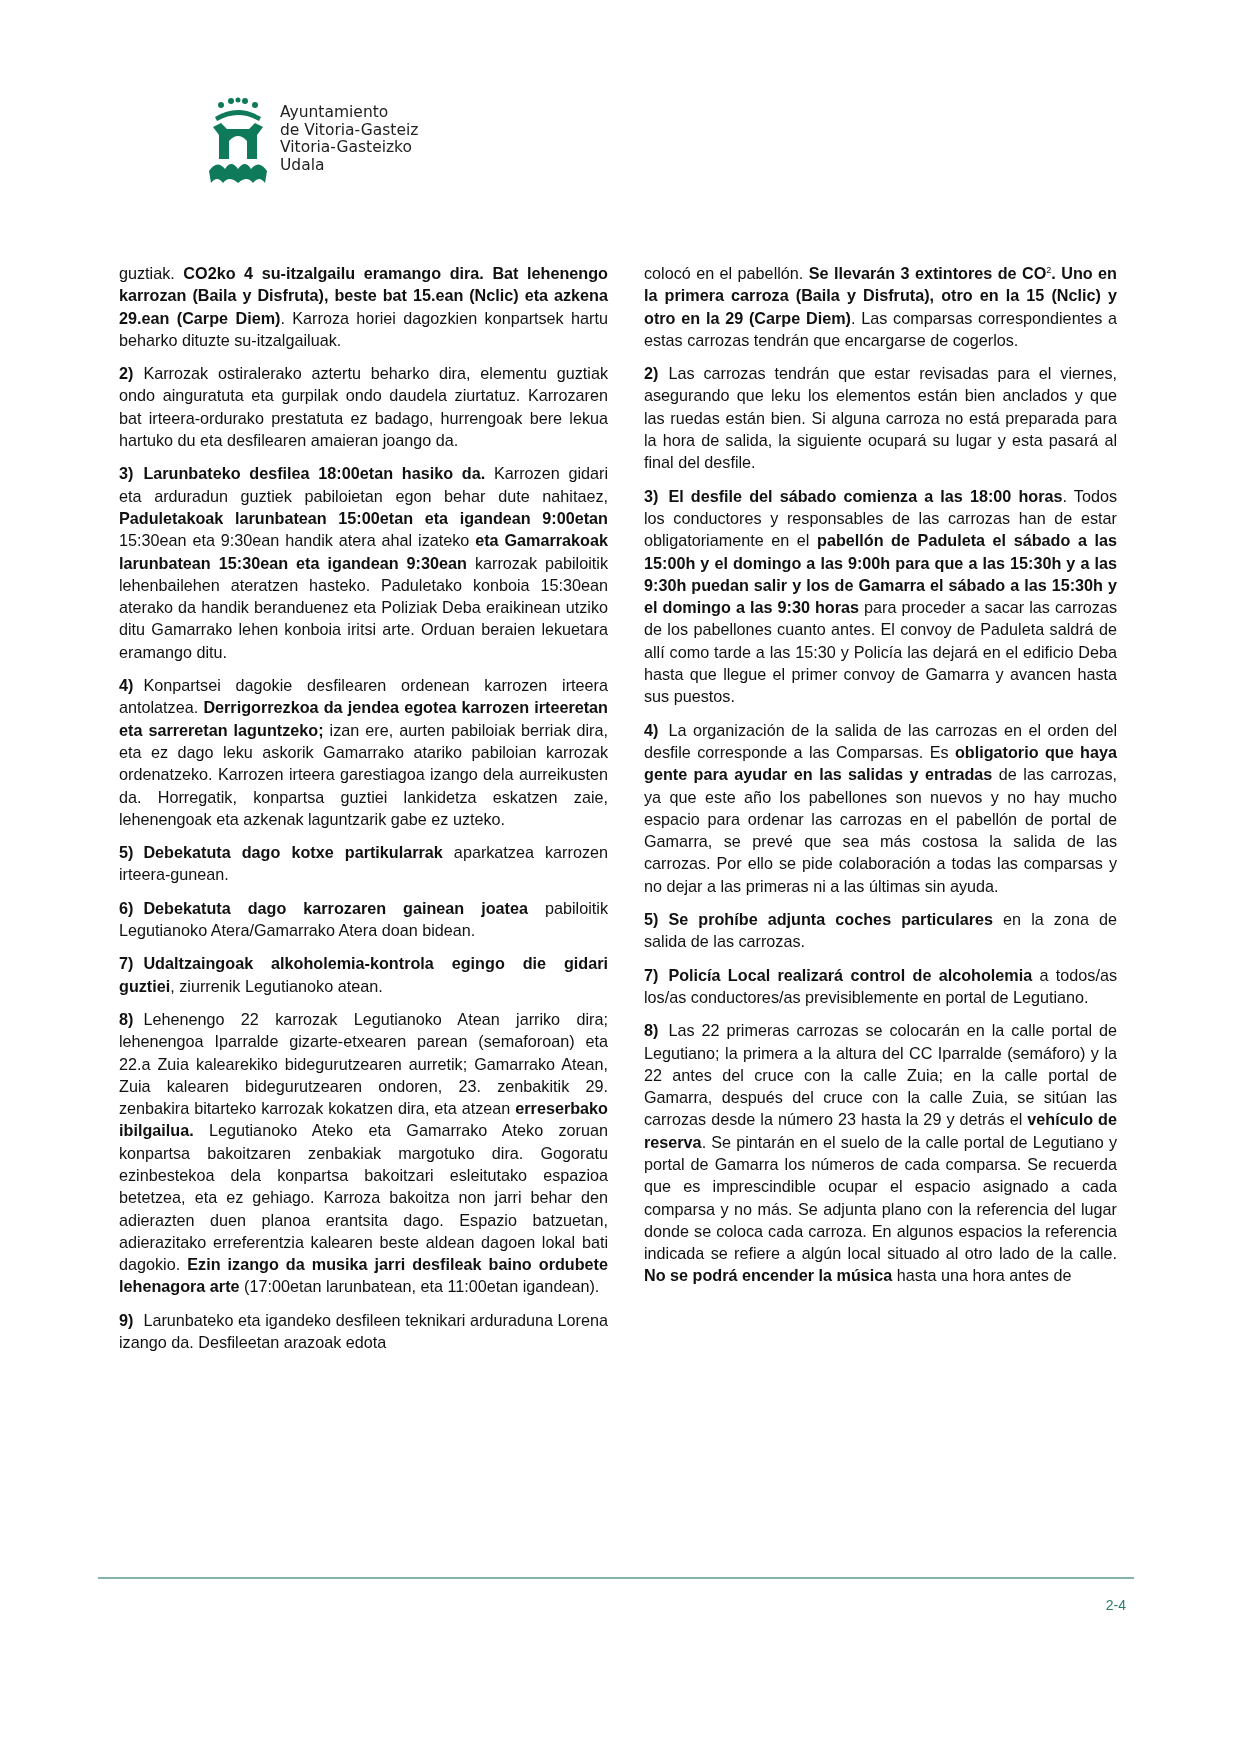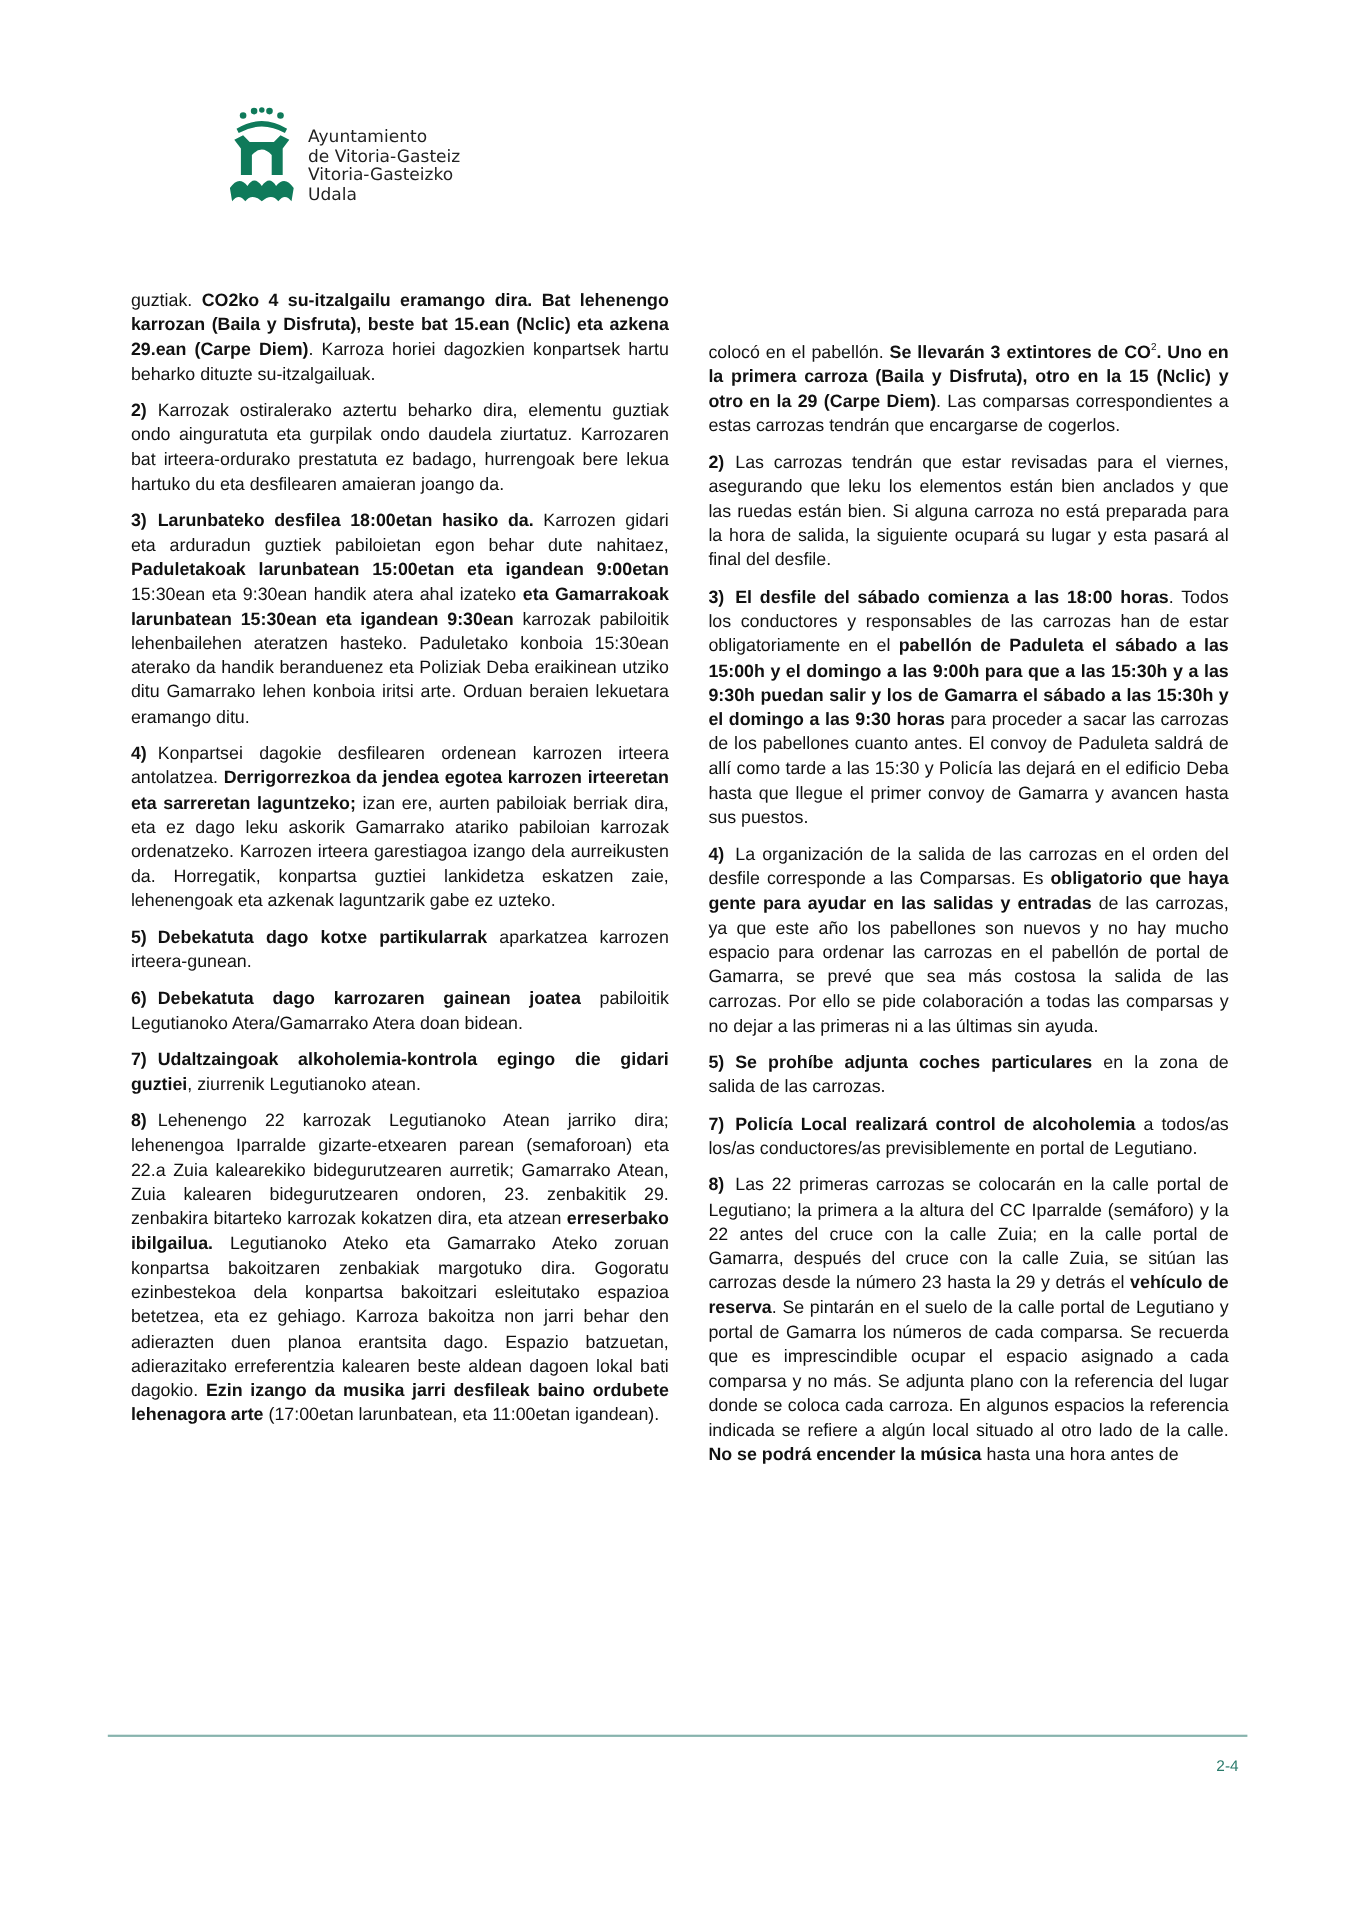--- a/index.html
+++ b/index.html
@@ -1,25 +1,25 @@
 <!DOCTYPE html>
 <html><head>
 <meta charset="utf-8">
 <style>
   html, body { margin:0; padding:0; background:#ffffff; }
   body { width:1240px; height:1755px; position:relative; overflow:hidden;
          font-family:"Liberation Sans", sans-serif; color:#111; }
   .logo { position:absolute; left:207px; top:97px; width:62px; height:92px; }
-  .logo-text { position:absolute; left:280px; top:116px; font-family:"DejaVu Sans", sans-serif;
+  .logo-text { position:absolute; left:280px; top:104px; font-family:"DejaVu Sans", sans-serif;
                font-size:15.5px; line-height:17.5px; color:#222; }
   .logo-text div { white-space:nowrap; }
   .col { position:absolute; top:262px; width:489px; font-size:16.2px; line-height:22.3px;
          text-align:justify; }
   .col.left { left:119px; }
-  .col.right { left:644px; width:473px;margin-top:47px; }
+  .col.right { left:644px; width:473px; }
   .col p { margin:0 0 11px 0; }
   .col b { font-weight:bold; }
   .num { font-weight:bold; margin-right:10px; }
   sup { font-size:9px; line-height:0; }
   .rule { position:absolute; left:98px; top:1577px; width:1036px; height:2px; background:#87b3ad; }
   .pageno { position:absolute; right:114px; top:1597px; font-size:14px; color:#2a7a6a;
             font-family:"Liberation Sans Narrow","Liberation Sans", sans-serif; }
 </style>
 </head>
 <body>
@@ -48,20 +48,21 @@
 
 <div class="col left">
   <p><span>guztiak. </span><b>CO2ko 4 su-itzalgailu eramango dira. Bat lehenengo karrozan (Baila y Disfruta), beste bat 15.ean (Nclic) eta azkena 29.ean (Carpe Diem)</b><span>. Karroza horiei dagozkien konpartsek hartu beharko dituzte su-itzalgailuak.</span></p>
   <p><span class="num">2)</span><span>Karrozak ostiralerako aztertu beharko dira, elementu guztiak ondo ainguratuta eta gurpilak ondo daudela ziurtatuz. Karrozaren bat irteera-ordurako prestatuta ez badago, hurrengoak bere lekua hartuko du eta desfilearen amaieran joango da.</span></p>
   <p><span class="num">3)</span><b>Larunbateko desfilea 18:00etan hasiko da.</b><span> Karrozen gidari eta arduradun guztiek pabiloietan egon behar dute nahitaez, </span><b>Paduletakoak larunbatean 15:00etan eta igandean 9:00etan</b><span> 15:30ean eta 9:30ean handik atera ahal izateko </span><b>eta Gamarrakoak larunbatean 15:30ean eta igandean 9:30ean</b><span> karrozak pabiloitik lehenbailehen ateratzen hasteko. Paduletako konboia 15:30ean aterako da handik beranduenez eta Poliziak Deba eraikinean utziko ditu Gamarrako lehen konboia iritsi arte. Orduan beraien lekuetara eramango ditu.</span></p>
   <p><span class="num">4)</span><span>Konpartsei dagokie desfilearen ordenean karrozen irteera antolatzea. </span><b>Derrigorrezkoa da jendea egotea karrozen irteeretan eta sarreretan laguntzeko;</b><span> izan ere, aurten pabiloiak berriak dira, eta ez dago leku askorik Gamarrako atariko pabiloian karrozak ordenatzeko. Karrozen irteera garestiagoa izango dela aurreikusten da. Horregatik, konpartsa guztiei lankidetza eskatzen zaie, lehenengoak eta azkenak laguntzarik gabe ez uzteko.</span></p>
   <p><span class="num">5)</span><b>Debekatuta dago kotxe partikularrak</b><span> aparkatzea karrozen irteera-gunean.</span></p>
   <p><span class="num">6)</span><b>Debekatuta dago karrozaren gainean joatea</b><span> pabiloitik Legutianoko Atera/Gamarrako Atera doan bidean.</span></p>
   <p><span class="num">7)</span><b>Udaltzaingoak alkoholemia-kontrola egingo die gidari guztiei</b><span>, ziurrenik Legutianoko atean.</span></p>
   <p><span class="num">8)</span><span>Lehenengo 22 karrozak Legutianoko Atean jarriko dira; lehenengoa Iparralde gizarte-etxearen parean (semaforoan) eta 22.a Zuia kalearekiko bidegurutzearen aurretik; Gamarrako Atean, Zuia kalearen bidegurutzearen ondoren, 23. zenbakitik 29. zenbakira bitarteko karrozak kokatzen dira, eta atzean </span><b>erreserbako ibilgailua.</b><span> Legutianoko Ateko eta Gamarrako Ateko zoruan konpartsa bakoitzaren zenbakiak margotuko dira. Gogoratu ezinbestekoa dela konpartsa bakoitzari esleitutako espazioa betetzea, eta ez gehiago. Karroza bakoitza non jarri behar den adierazten duen planoa erantsita dago. Espazio batzuetan, adierazitako erreferentzia kalearen beste aldean dagoen lokal bati dagokio. </span><b>Ezin izango da musika jarri desfileak baino ordubete lehenagora arte</b><span> (17:00etan larunbatean, eta 11:00etan igandean).</span></p>
+  <p><span class="num">9)</span><span>Larunbateko eta igandeko desfileen teknikari arduraduna Lorena izango da. Desfileetan arazoak edota</span></p>
 </div>
 
 <div class="col right">
   <p><span>colocó en el pabellón. </span><b>Se llevarán 3 extintores de CO</b><sup>2</sup><b>. Uno en la primera carroza (Baila y Disfruta), otro en la 15 (Nclic) y otro en la 29 (Carpe Diem)</b><span>. Las comparsas correspondientes a estas carrozas tendrán que encargarse de cogerlos.</span></p>
   <p><span class="num">2)</span><span>Las carrozas tendrán que estar revisadas para el viernes, asegurando que leku los elementos están bien anclados y que las ruedas están bien. Si alguna carroza no está preparada para la hora de salida, la siguiente ocupará su lugar y esta pasará al final del desfile.</span></p>
   <p><span class="num">3)</span><b>El desfile del sábado comienza a las 18:00 horas</b><span>. Todos los conductores y responsables de las carrozas han de estar obligatoriamente en el </span><b>pabellón de Paduleta el sábado a las 15:00h y el domingo a las 9:00h para que a las 15:30h y a las 9:30h puedan salir y los de Gamarra el sábado a las 15:30h y el domingo a las 9:30 horas</b><span> para proceder a sacar las carrozas de los pabellones cuanto antes. El convoy de Paduleta saldrá de allí como tarde a las 15:30 y Policía las dejará en el edificio Deba hasta que llegue el primer convoy de Gamarra y avancen hasta sus puestos.</span></p>
   <p><span class="num">4)</span><span>La organización de la salida de las carrozas en el orden del desfile corresponde a las Comparsas. Es </span><b>obligatorio que haya gente para ayudar en las salidas y entradas</b><span> de las carrozas, ya que este año los pabellones son nuevos y no hay mucho espacio para ordenar las carrozas en el pabellón de portal de Gamarra, se prevé que sea más costosa la salida de las carrozas. Por ello se pide colaboración a todas las comparsas y no dejar a las primeras ni a las últimas sin ayuda.</span></p>
   <p><span class="num">5)</span><b>Se prohíbe adjunta coches particulares</b><span> en la zona de salida de las carrozas.</span></p>
   <p><span class="num">7)</span><b>Policía Local realizará control de alcoholemia</b><span> a todos/as los/as conductores/as previsiblemente en portal de Legutiano.</span></p>
   <p><span class="num">8)</span><span>Las 22 primeras carrozas se colocarán en la calle portal de Legutiano; la primera a la altura del CC Iparralde (semáforo) y la 22 antes del cruce con la calle Zuia; en la calle portal de Gamarra, después del cruce con la calle Zuia, se sitúan las carrozas desde la número 23 hasta la 29 y detrás el </span><b>vehículo de reserva</b><span>. Se pintarán en el suelo de la calle  portal de Legutiano y portal de Gamarra los números de cada comparsa. Se recuerda que es imprescindible ocupar el espacio asignado a cada comparsa y no más. Se adjunta plano con la referencia del lugar donde se coloca cada carroza. En algunos espacios la referencia indicada se refiere a algún local situado al otro lado de la calle. </span><b>No se podrá encender la música</b><span> hasta una hora antes de</span></p>

